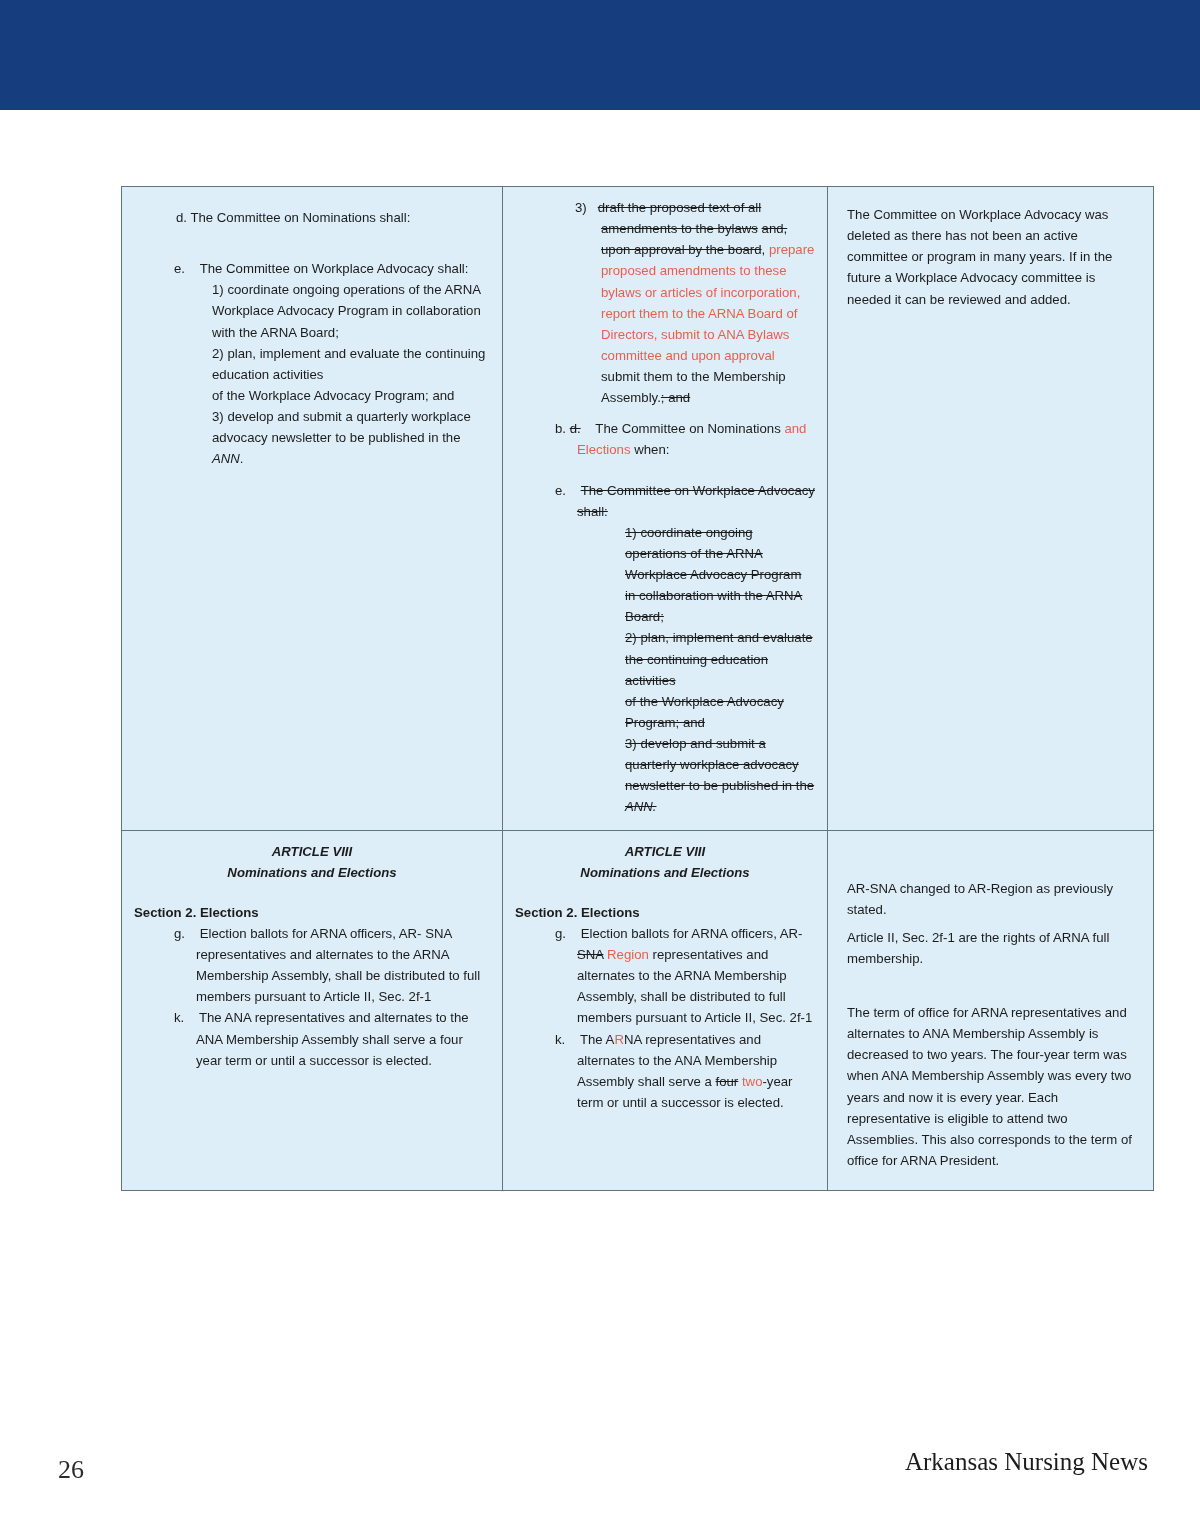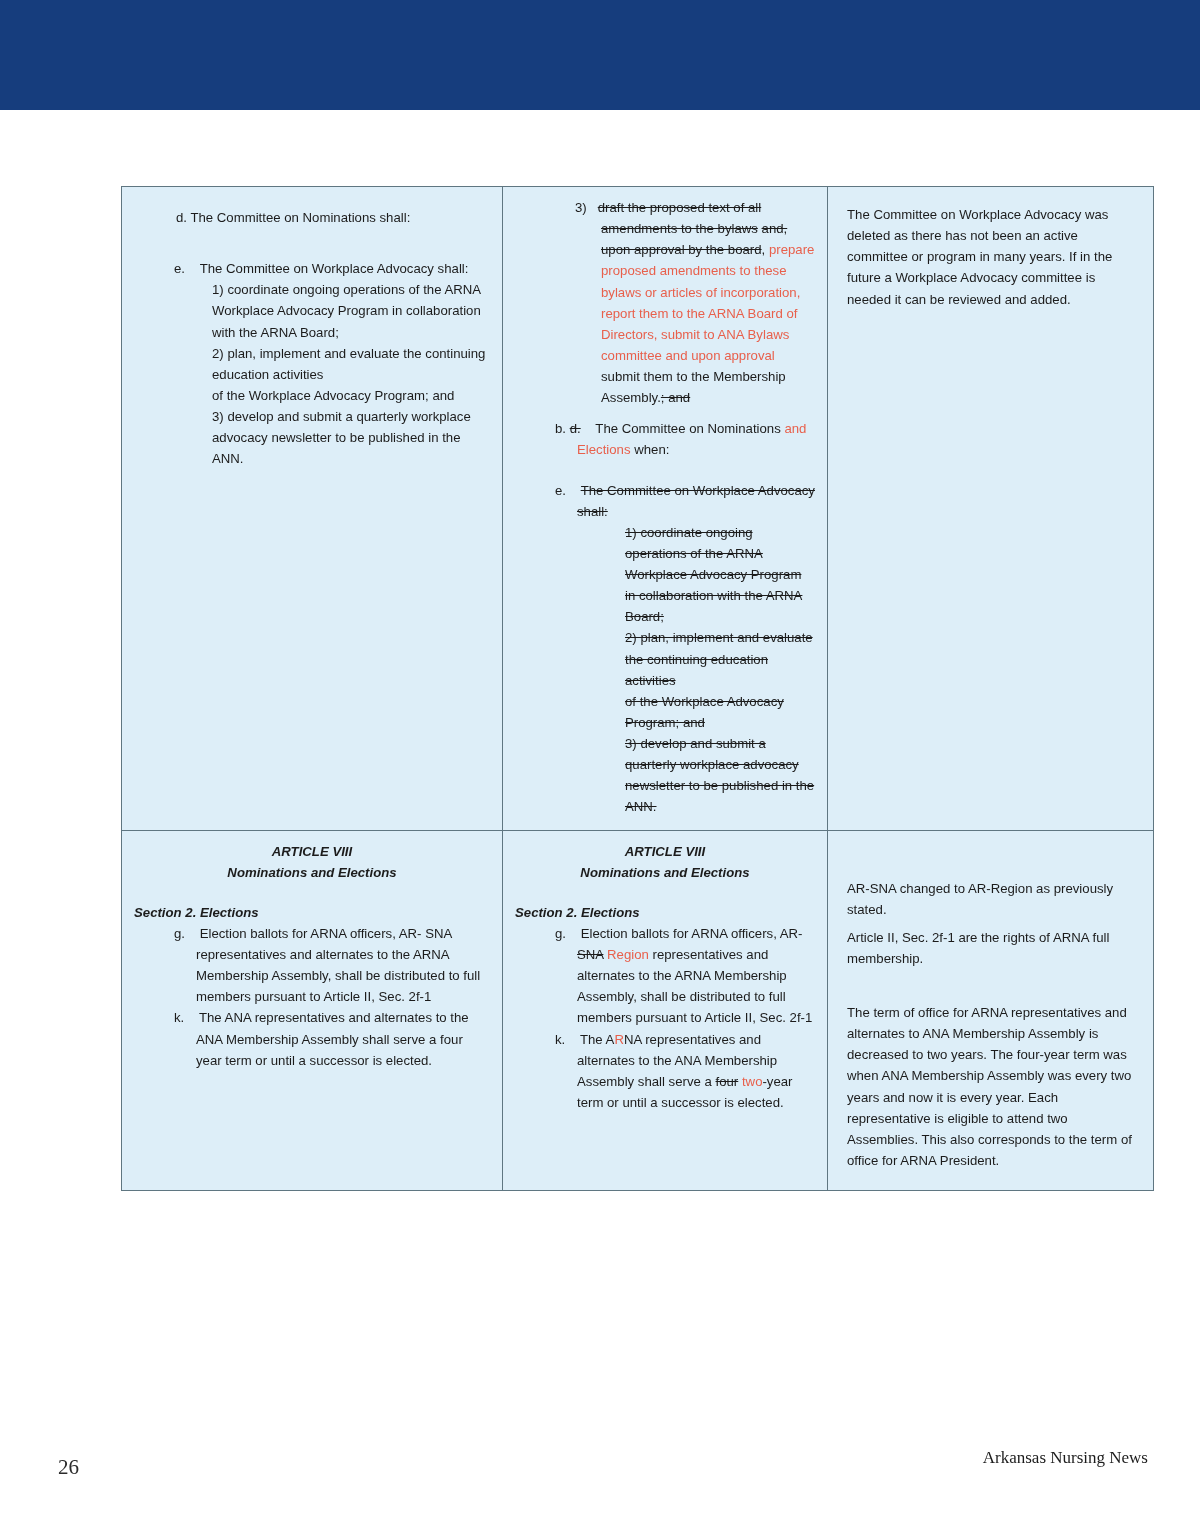--- a/index.html
+++ b/index.html
@@ -51,41 +51,41 @@
   .p        { margin: 0; }
   .sp       { height: 19px; }
   .sp-sm    { height: 10px; }
   .sp-lg    { height: 30px; }
   .ind-b    { padding-left: 78px; }
   .ind-d    { padding-left: 86px; text-indent: -26px; }
   .ind-e2   { padding-left: 110px; }
   .ind-lead { padding-left: 54px; text-indent: -12px; }
   .ind-hang { padding-left: 62px; text-indent: -22px; }
   .hdr-ctr  { text-align: center; font-weight: bold; font-style: italic; }
-  .bold     { font-weight: bold; font-style: italic; }
-  .ital     { }
+  .bold     { font-weight: bold; }
+  .ital     { font-style: italic; }
   .strike   { text-decoration: line-through; }
   .ins      { color: #e8604c; }
   .note-p   { margin: 7px; }
 
   
   .footer-page {
     position: absolute;
     left: 58px;
     top: 1455px;
     font-family: "Liberation Serif", serif;
-    font-size: 21px;
+    font-size: 26px;
     color: #2b2b2b;
   }
   .footer-title {
     position: absolute;
     right: 52px;
     top: 1448px;
     font-family: "Liberation Serif", serif;
-    font-size: 17px;
+    font-size: 25px;
     color: #1c1c1c;
   }
 </style>
 </head>
 <body>
 
 <div class="header-banner"></div>
 
 <table class="bylaws-table">
   <tbody>

